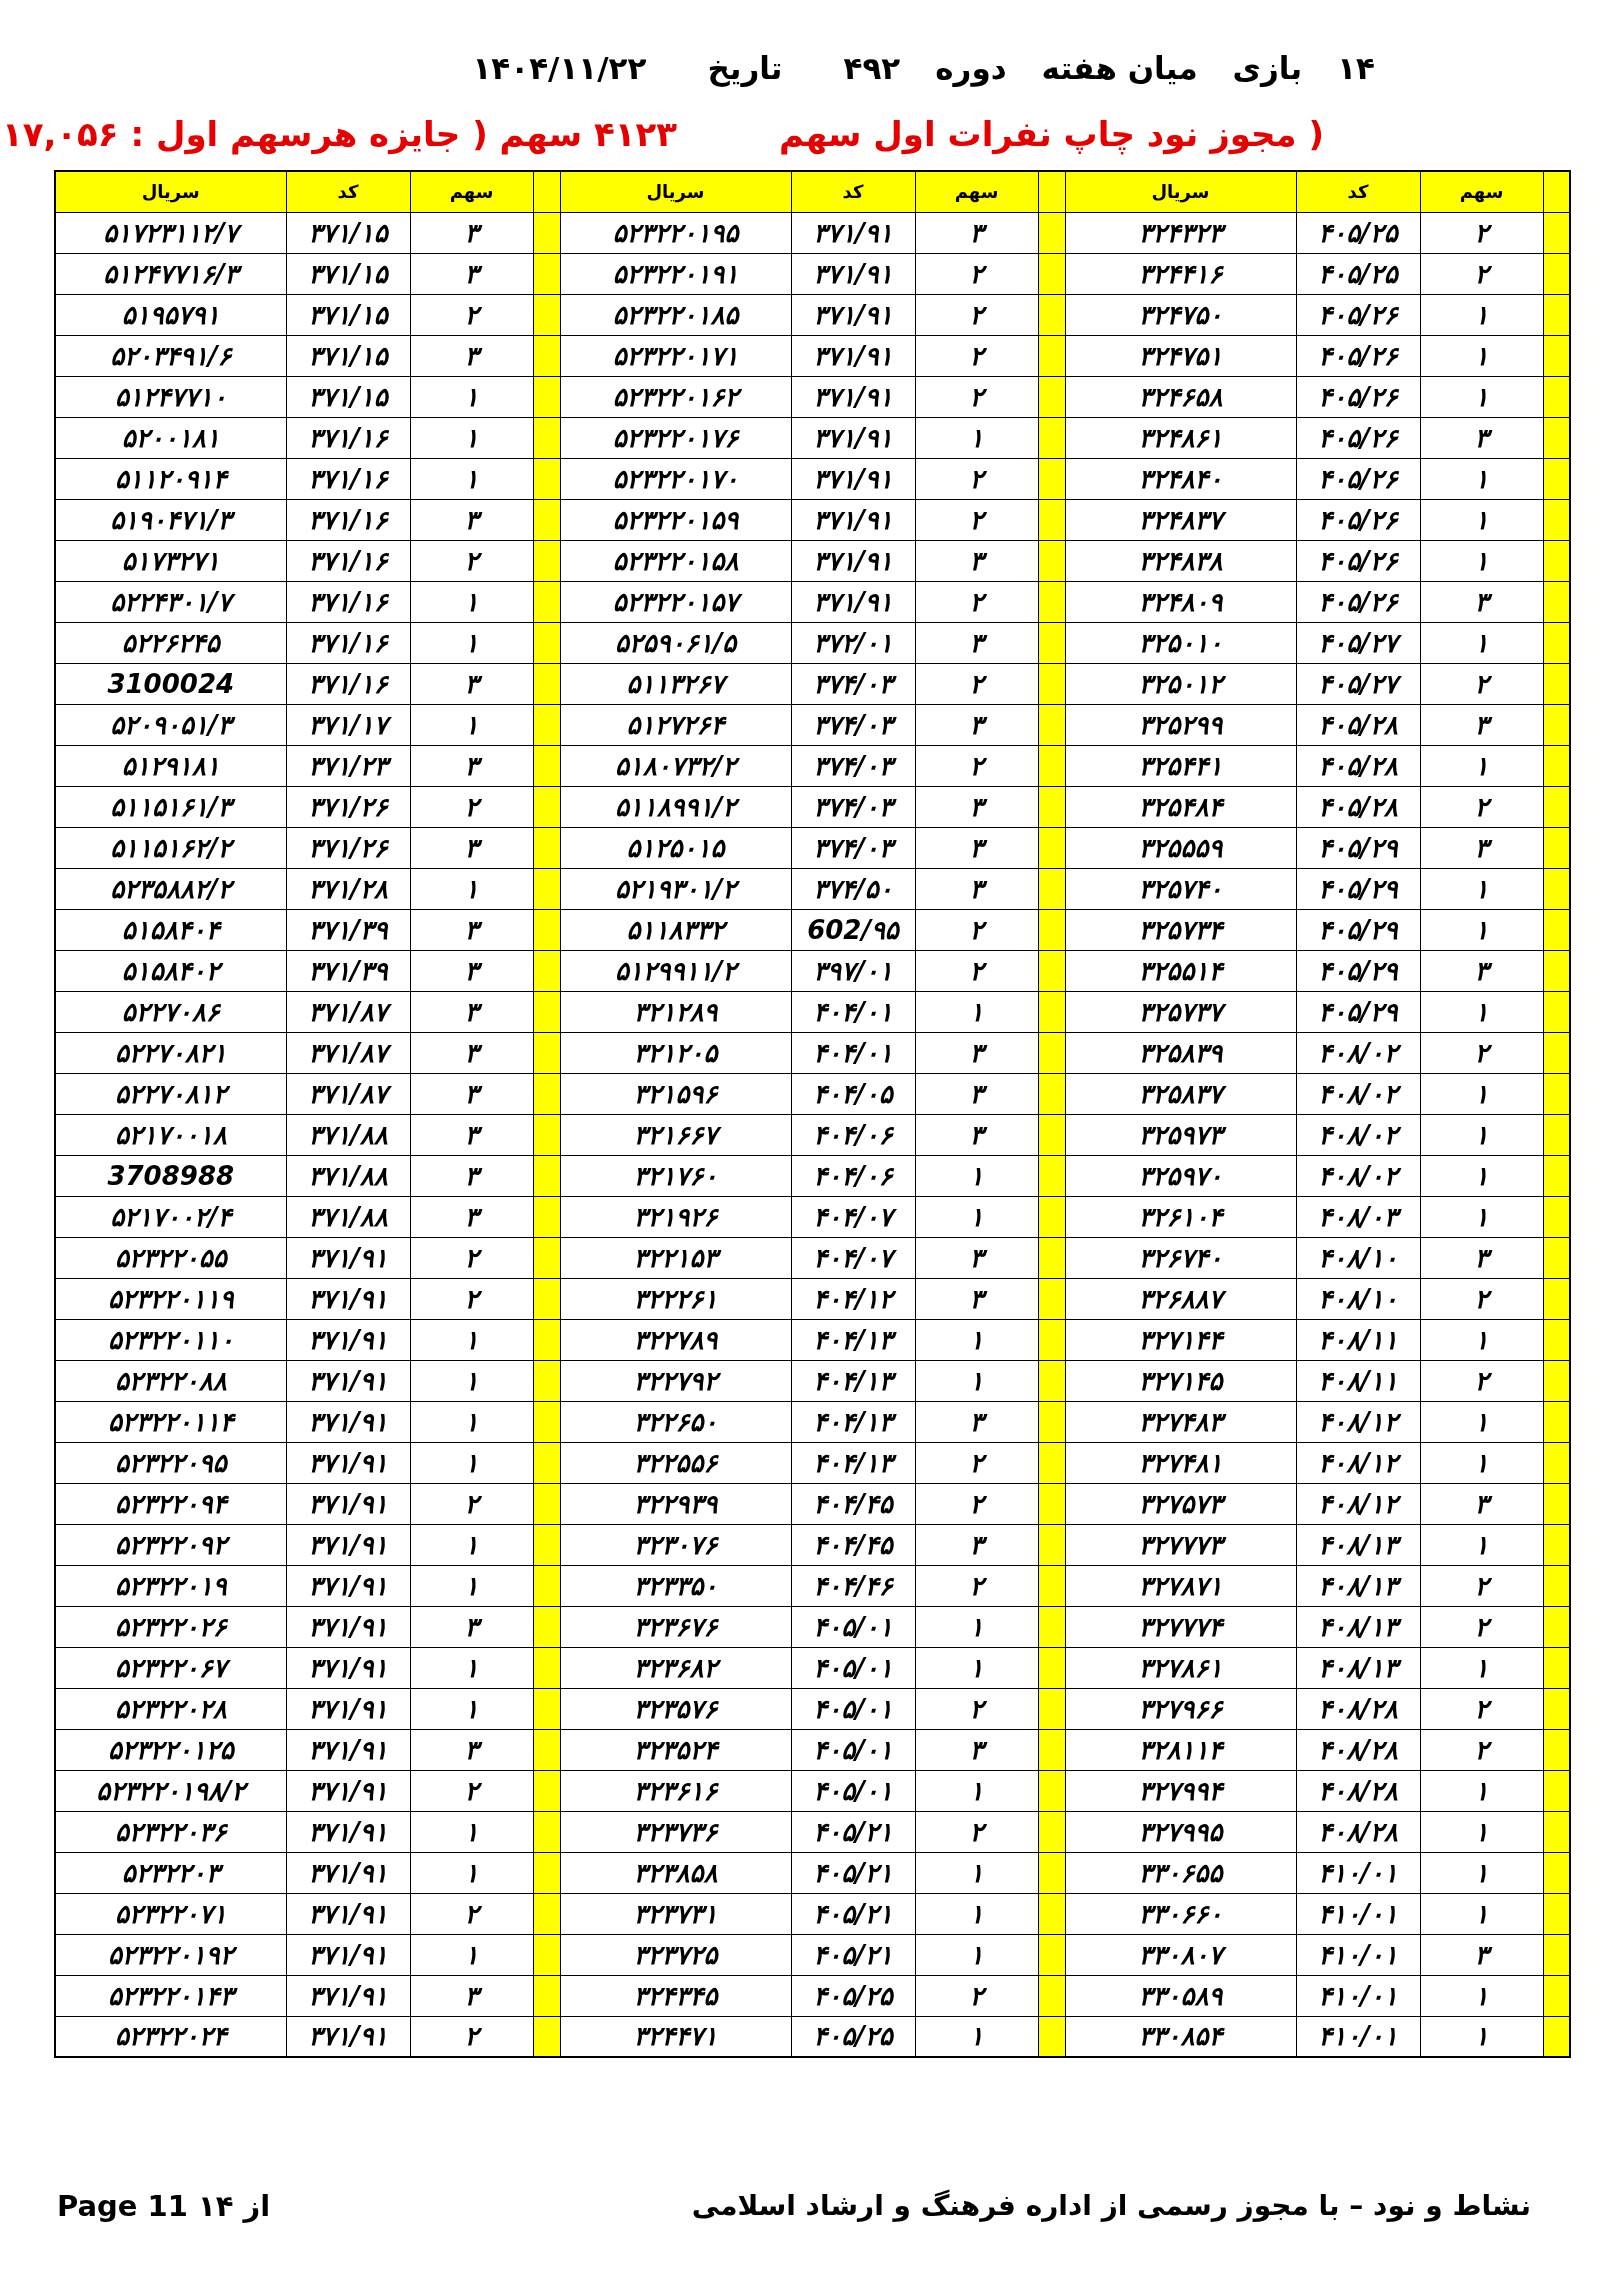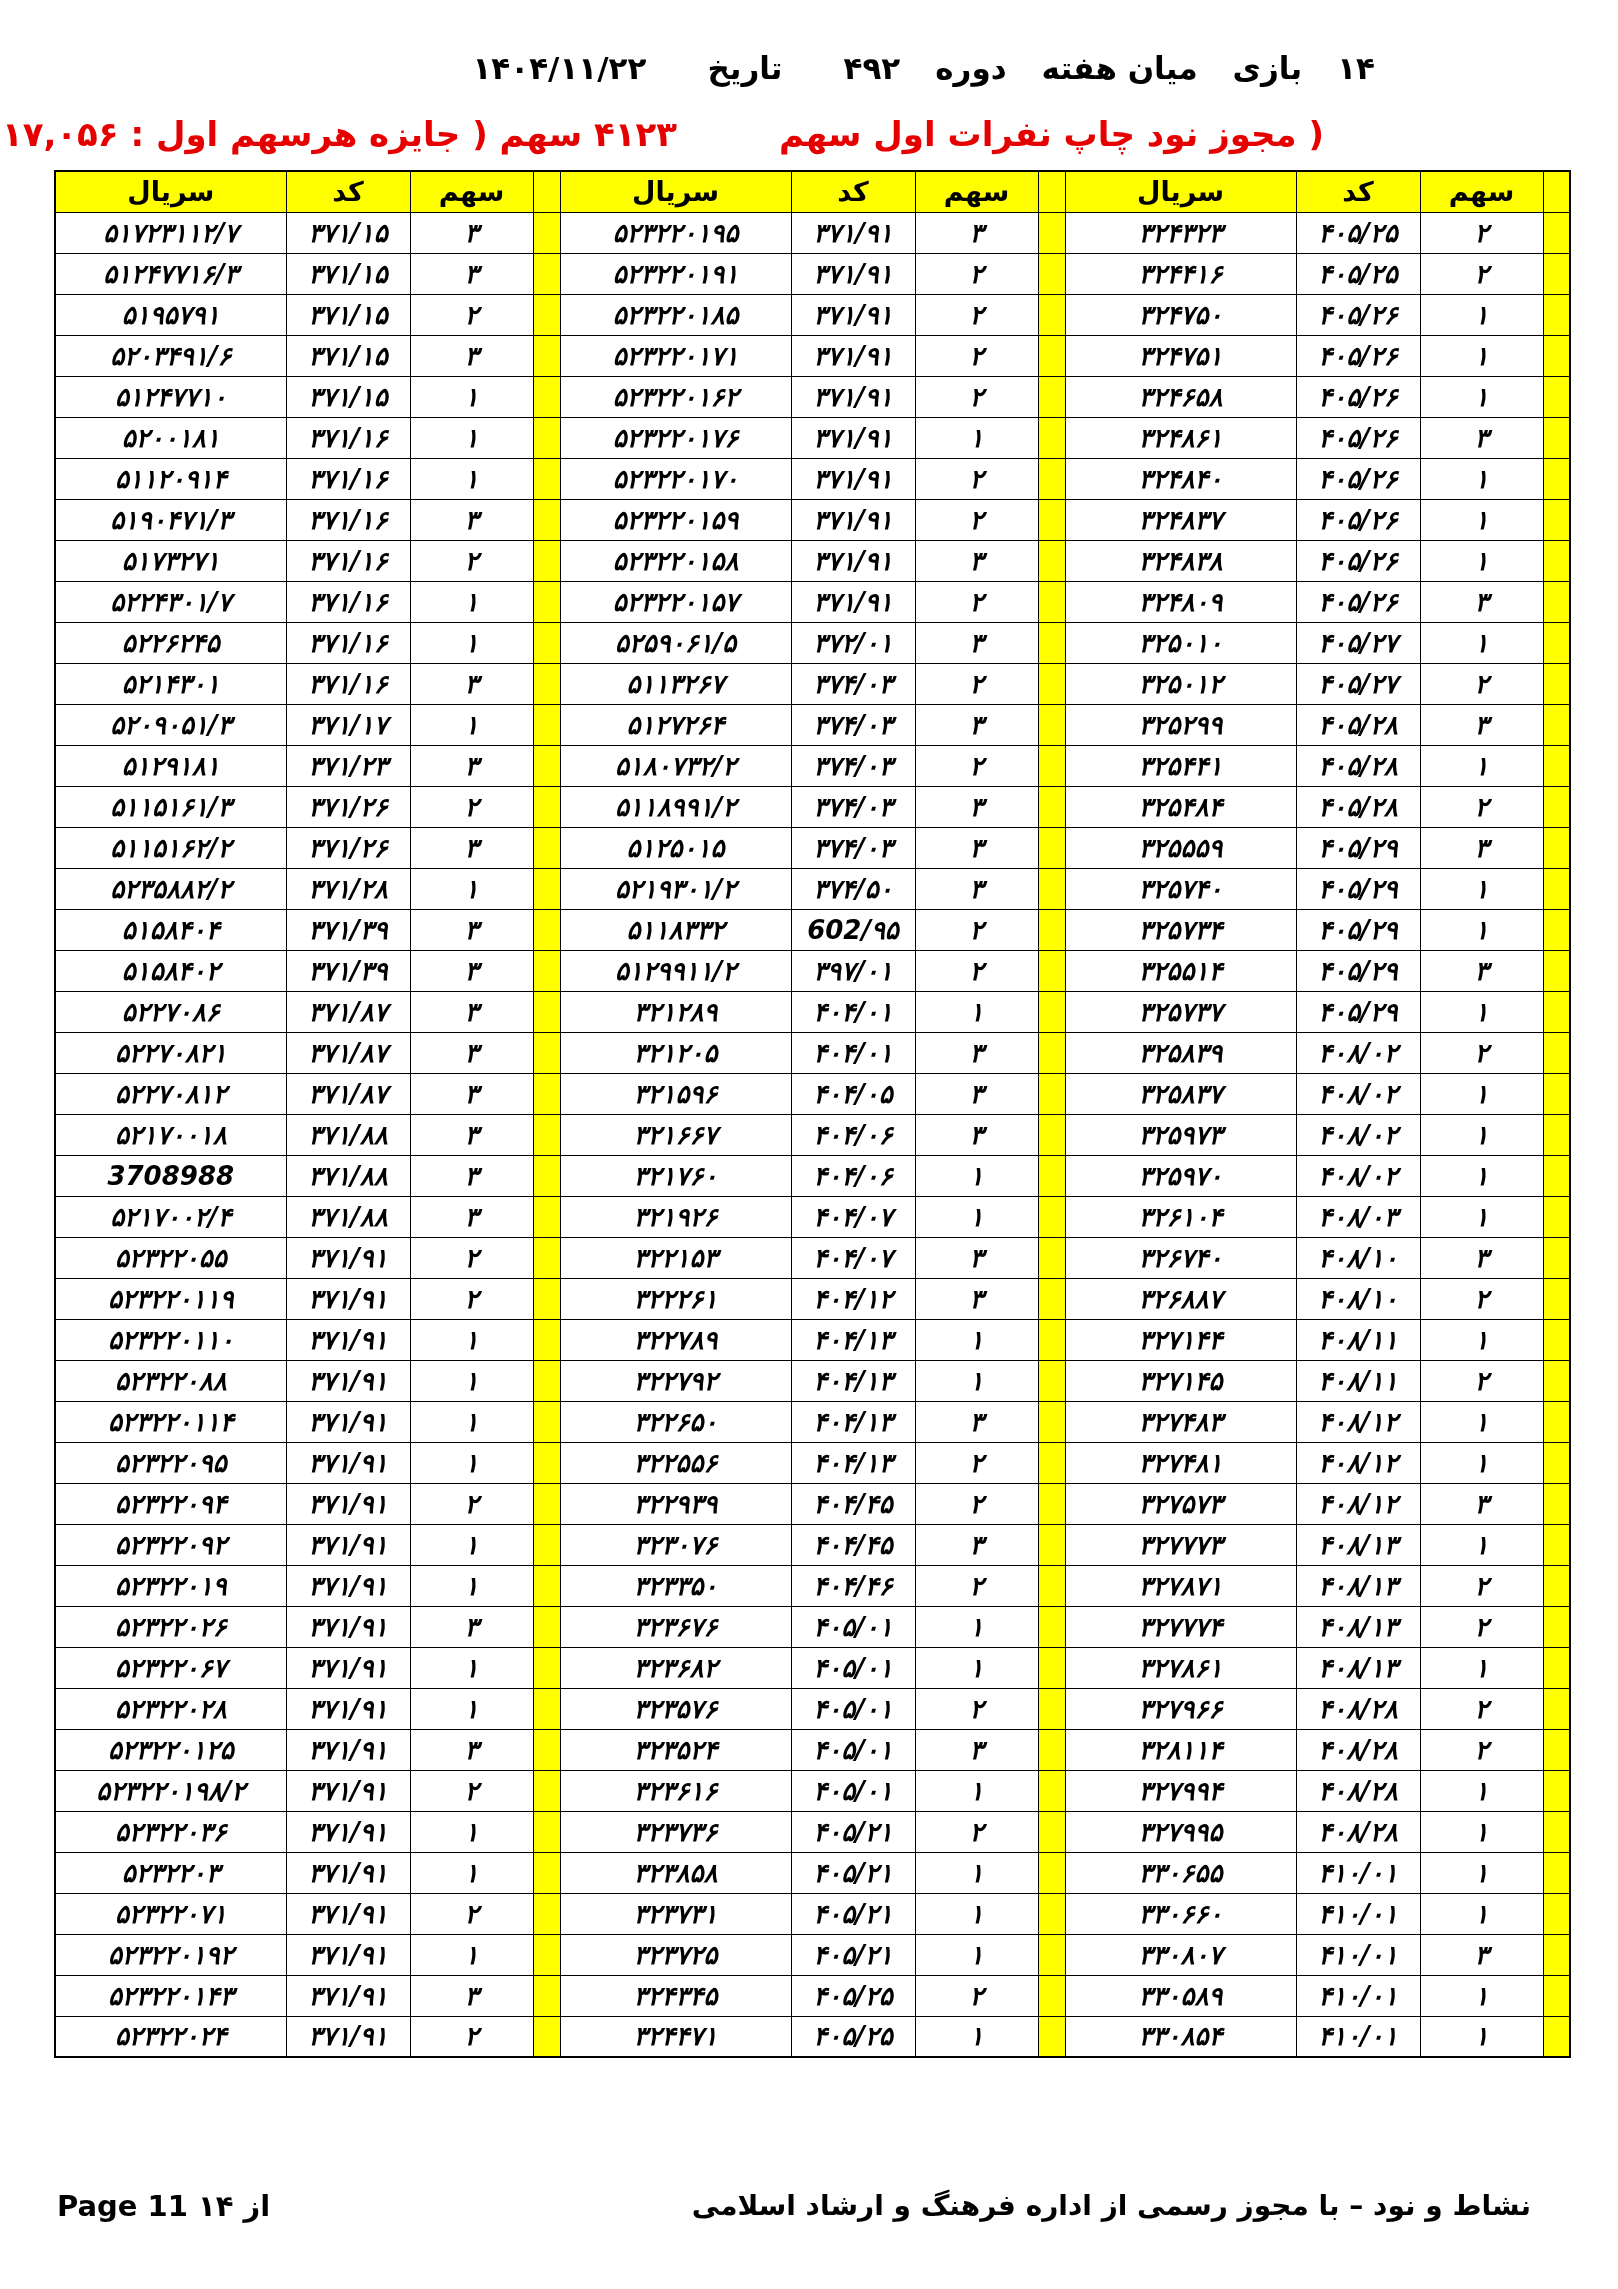--- a/index.html
+++ b/index.html
@@ -17,21 +17,21 @@
       font-size:34px;font-weight:bold;white-space:nowrap;}
 
   
   .tbl-wrap{position:absolute;top:170px;left:54px;}
   table.results{border-collapse:collapse;table-layout:fixed;width:1512px;
       border:2.8px solid #000;}
   table.results th,table.results td{border:1.8px solid #000;overflow:hidden;
       white-space:nowrap;text-align:center;vertical-align:middle;padding:0;}
   table.results thead tr{height:41px;}
   table.results tbody tr{height:41px;font-style:italic;}
-  table.results th{font-size:27px;font-weight:bold;}
+  table.results th{font-size:18px;font-weight:bold;}
   table.results td{font-size:26px;font-weight:bold;direction:ltr;}
   col.c-serial{width:231px;} col.c-code{width:124px;}
   col.c-share{width:123px;}  col.c-sep{width:27px;}
 
   
   .footer-right{position:absolute;top:2189px;right:88px;direction:rtl;
       font-size:28px;font-weight:bold;white-space:nowrap;}
   .footer-left{position:absolute;top:2189px;left:57px;direction:ltr;
       font-size:29px;font-weight:bold;white-space:nowrap;}
 </style>
@@ -234,21 +234,21 @@
           <td>۵۲۵۹۰۶۱/۵</td>
           <td>۳۷۲/۰۱</td>
           <td>۳</td>
           <td style="background: rgb(255, 255, 0);"></td>
           <td>۳۲۵۰۱۰</td>
           <td>۴۰۵/۲۷</td>
           <td>۱</td>
           <td style="background: rgb(255, 255, 0);"></td>
         </tr>
         <tr>
-          <td>۵۲۱۴۳۰۱</td>
+          <td>3100024</td>
           <td>۳۷۱/۱۶</td>
           <td>۳</td>
           <td style="background: rgb(255, 255, 0);"></td>
           <td>۵۱۱۳۲۶۷</td>
           <td>۳۷۴/۰۳</td>
           <td>۲</td>
           <td style="background: rgb(255, 255, 0);"></td>
           <td>۳۲۵۰۱۲</td>
           <td>۴۰۵/۲۷</td>
           <td>۲</td>

